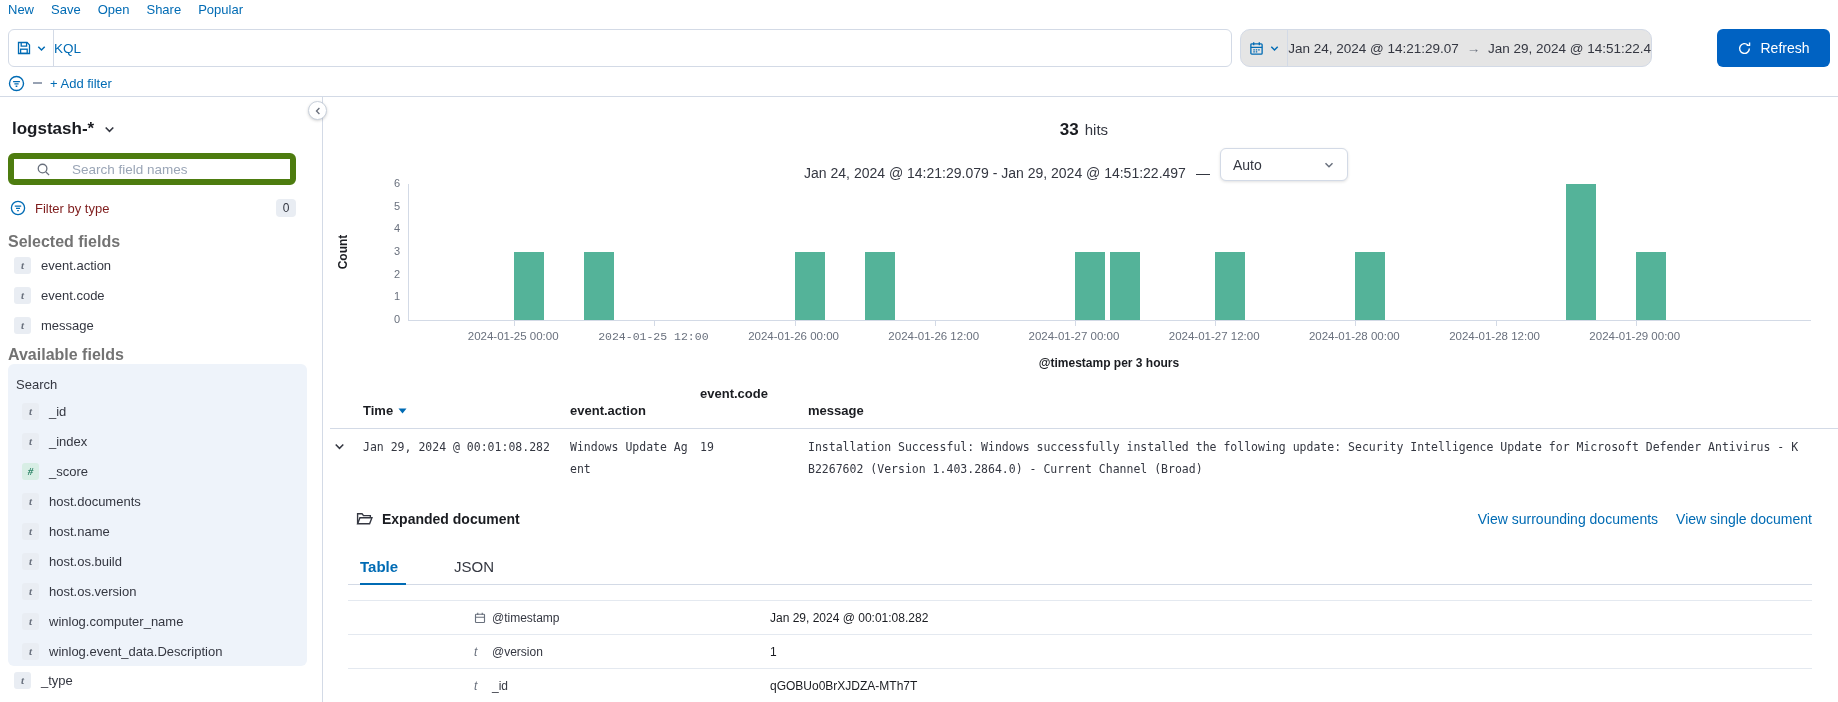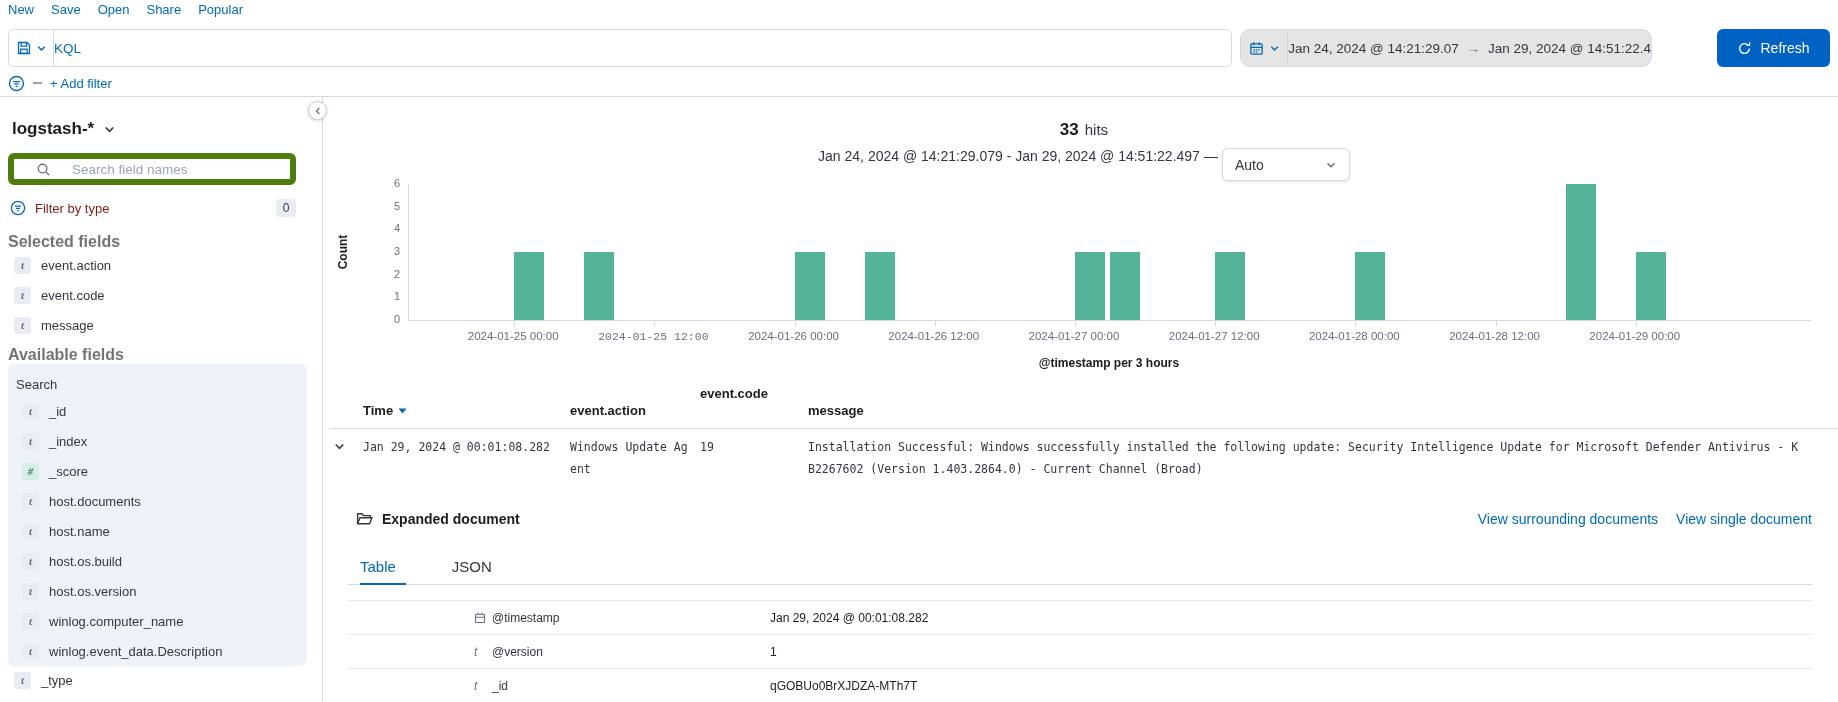--- a/index.html
+++ b/index.html
@@ -43,21 +43,21 @@
   #popularlabel{left:16px;top:377px;font-size:13px;color:#343741}
   #popularlist{left:16px;top:396px;width:285px}
   #otherlist{left:8px;top:665px;width:290px}
   #vdivider{left:322px;top:97px;width:1px;height:605px;background:#d3dae6}
   #collapsebtn{left:308px;top:101px;width:19px;height:19px;border-radius:50%;background:#fff;border:1px solid #c9d1dc;box-shadow:0 1px 3px rgba(0,0,0,.18);display:flex;align-items:center;justify-content:center;cursor:pointer;padding:0}
 
   
   #hits{left:330px;top:120px;width:1508px;text-align:center}
   #hits .n{font-size:17px;font-weight:700;color:#1a1c21}
   #hits .t{font-size:15px;color:#343741;margin-left:6px}
-  #rangealine{left:330px;top:148px;width:1508px;display:flex;align-items:flex-start;justify-content:center;gap:4px}
+  #rangealine{left:322px;top:148px;width:1508px;display:flex;align-items:flex-end;justify-content:center;gap:10px}
   #rangealine .rng{font-size:14px;color:#343741}
   #autobox{width:128px;height:33px;border:1px solid #d3dae6;border-radius:6px;box-shadow:0 1px 3px rgba(0,0,0,.12);display:flex;align-items:center;justify-content:space-between;padding:0 12px;box-sizing:border-box;background:#fff;cursor:pointer;font-size:14px;color:#343741}
 
   
   #ylabelbox{left:366px;top:184px;width:34px;height:136px}
   .ylab{position:absolute;right:0;font-size:11px;color:#69707d}
   #ytitle{left:303px;top:245px;width:80px;height:14px;transform:rotate(-90deg);text-align:center;font-size:12px;font-weight:700;color:#1a1c21}
   #plot{left:408px;top:184px;width:1402px;height:136px;border-left:1px solid #d3dae6;border-bottom:1px solid #d3dae6}
   .bar{position:absolute;bottom:0;cursor:pointer}
   .xtick{position:absolute;bottom:-6px;width:1px;height:5px;background:#d3dae6}
@@ -72,21 +72,21 @@
   .cell{position:absolute;top:436px}
   #cell-action{width:122px;word-break:break-all}
   #cell-message{width:993px;word-break:break-all}
 
   
   #expandhdr{left:356px;top:510px;display:flex;align-items:center;gap:9px}
   #expandhdr .t{font-size:14px;font-weight:700;color:#1a1c21}
   #doclinks{left:330px;top:511px;width:1482px;display:flex;justify-content:flex-end;gap:18px;font-size:14px}
   #tabs{left:348px;top:552px;display:flex;gap:32px}
   .tab{font-size:15px;padding:6px 12px 12px;cursor:pointer;color:#343741}
-  .tab.active{color:#006bb4;font-weight:400}
+  .tab.active{color:#006bb4;font-weight:700}
   #tabline{left:348px;top:584px;width:1464px;height:1px;background:#d3dae6}
   #tabactive{left:360px;top:583px;width:46px;height:2px;background:#006bb4}
   #detailrows{left:348px;top:600px;width:1464px;border-top:1px solid #e4e9f0}
   .drow{display:flex;align-items:center;height:33px;border-bottom:1px solid #e4e9f0;font-family:Liberation Sans, sans-serif;font-size:12px}
   .dicon{width:18px;margin-left:126px;display:flex;align-items:center;color:#69707d}
   .dicon .tchar{font-style:italic;color:#69707d;font-size:12px}
   .dfield{width:278px;color:#343741}
   .dval{color:#1a1c21}
 </style>
 </head>

